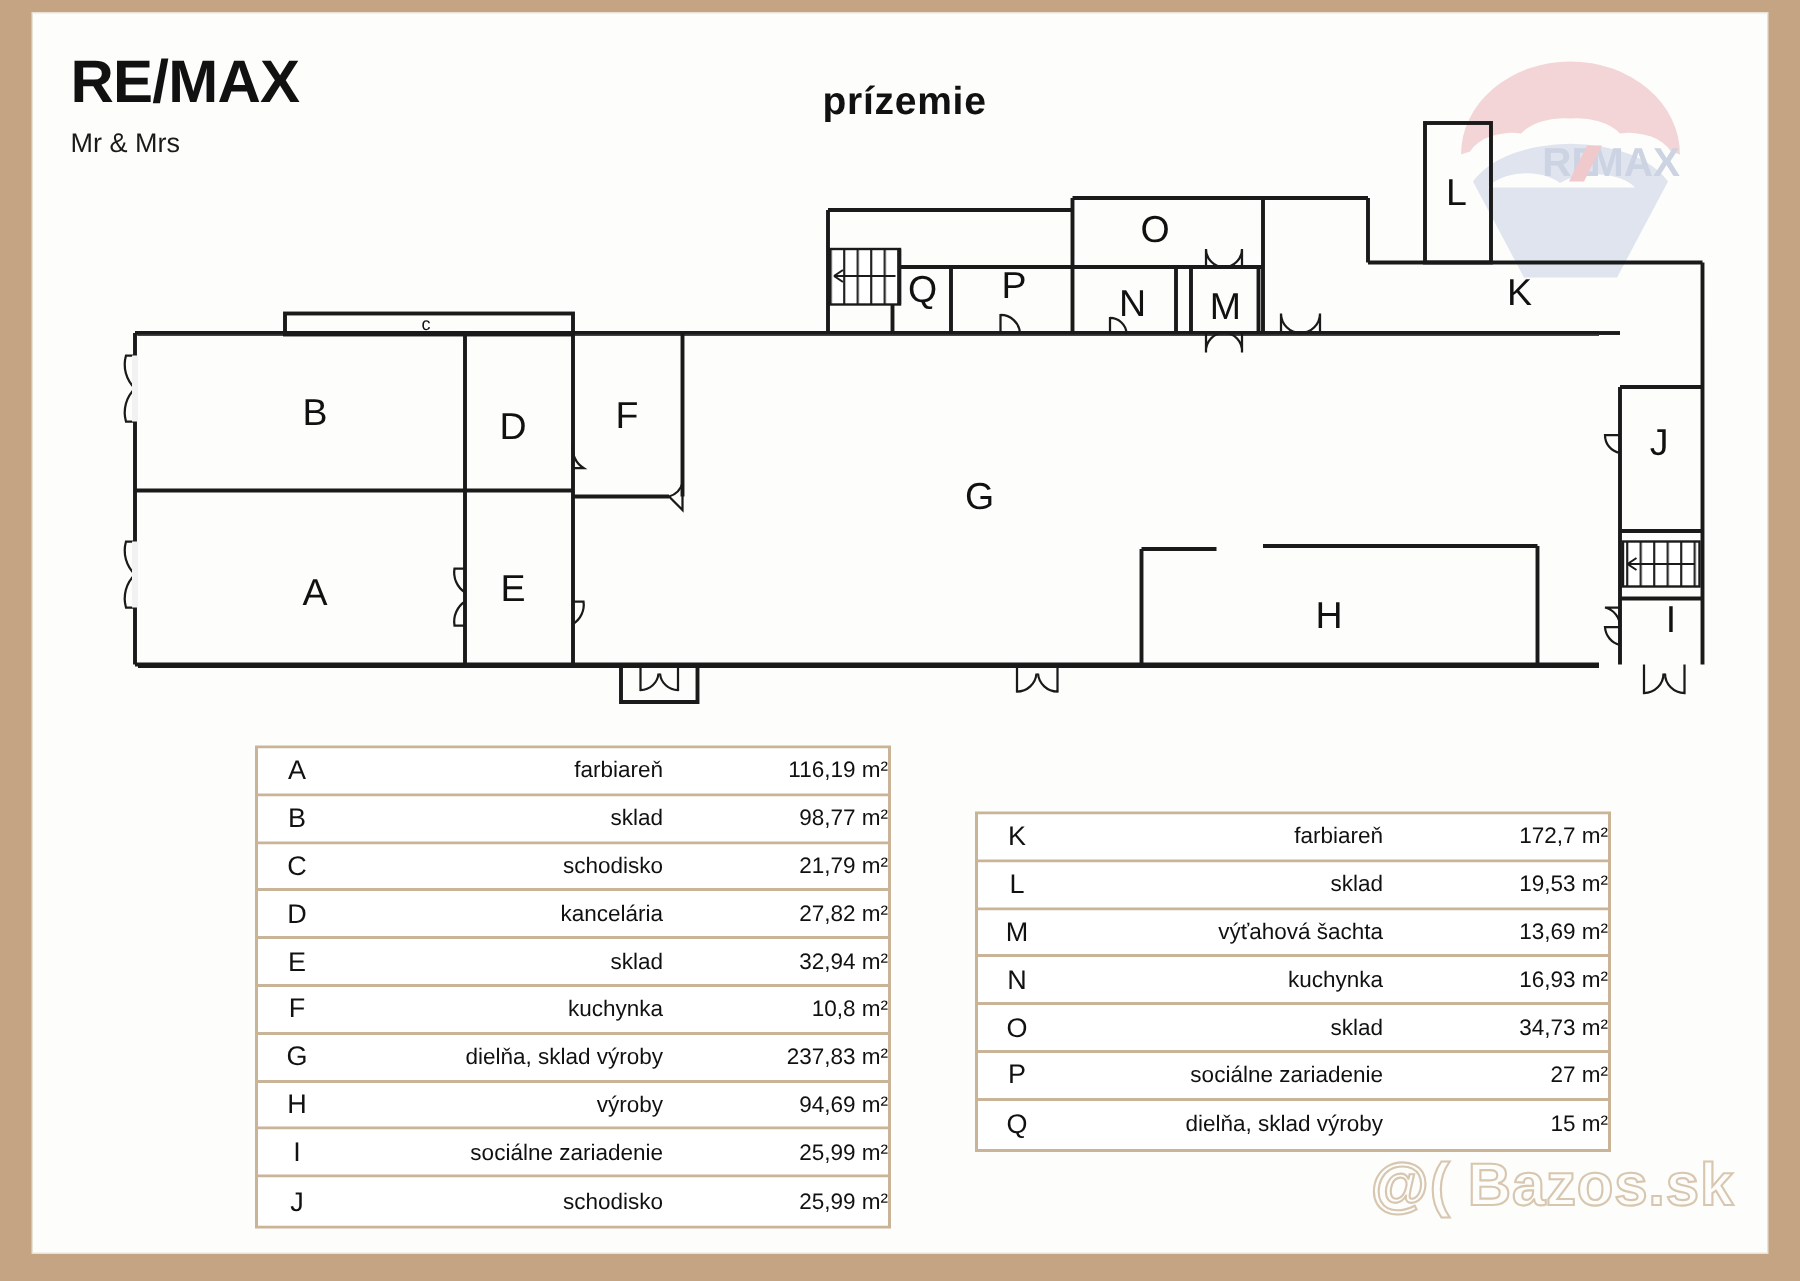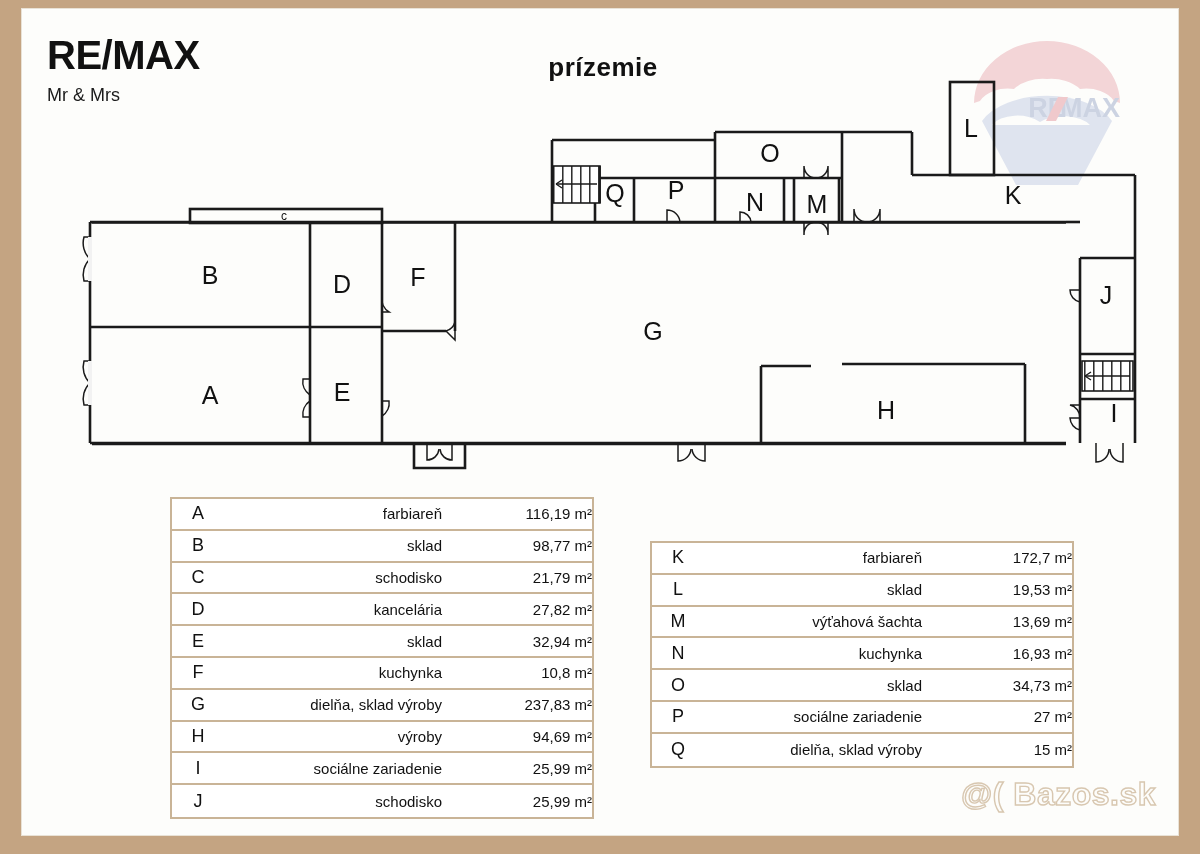--- a/index.html
+++ b/index.html
@@ -41,21 +41,21 @@
   }
   #plan-title span{margin-left:62px;}
 
   
   #wm-remax{
     position:absolute;right:46px;top:16px;width:170px;height:165px;
     opacity:1;pointer-events:none;
   }
   #wm-bazos{
     position:absolute;right:22px;bottom:22px;
-    font-size:32px;font-weight:bold;
+    font-size:40px;font-weight:bold;
     color:transparent;
     -webkit-text-stroke:1.4px #d8c7b0;
     letter-spacing:0.5px;
     white-space:nowrap;
     font-family:"Liberation Sans", sans-serif;
   }
 
   
   #plan-wrap{
     position:absolute;left:0;top:0;width:1156px;height:480px;

